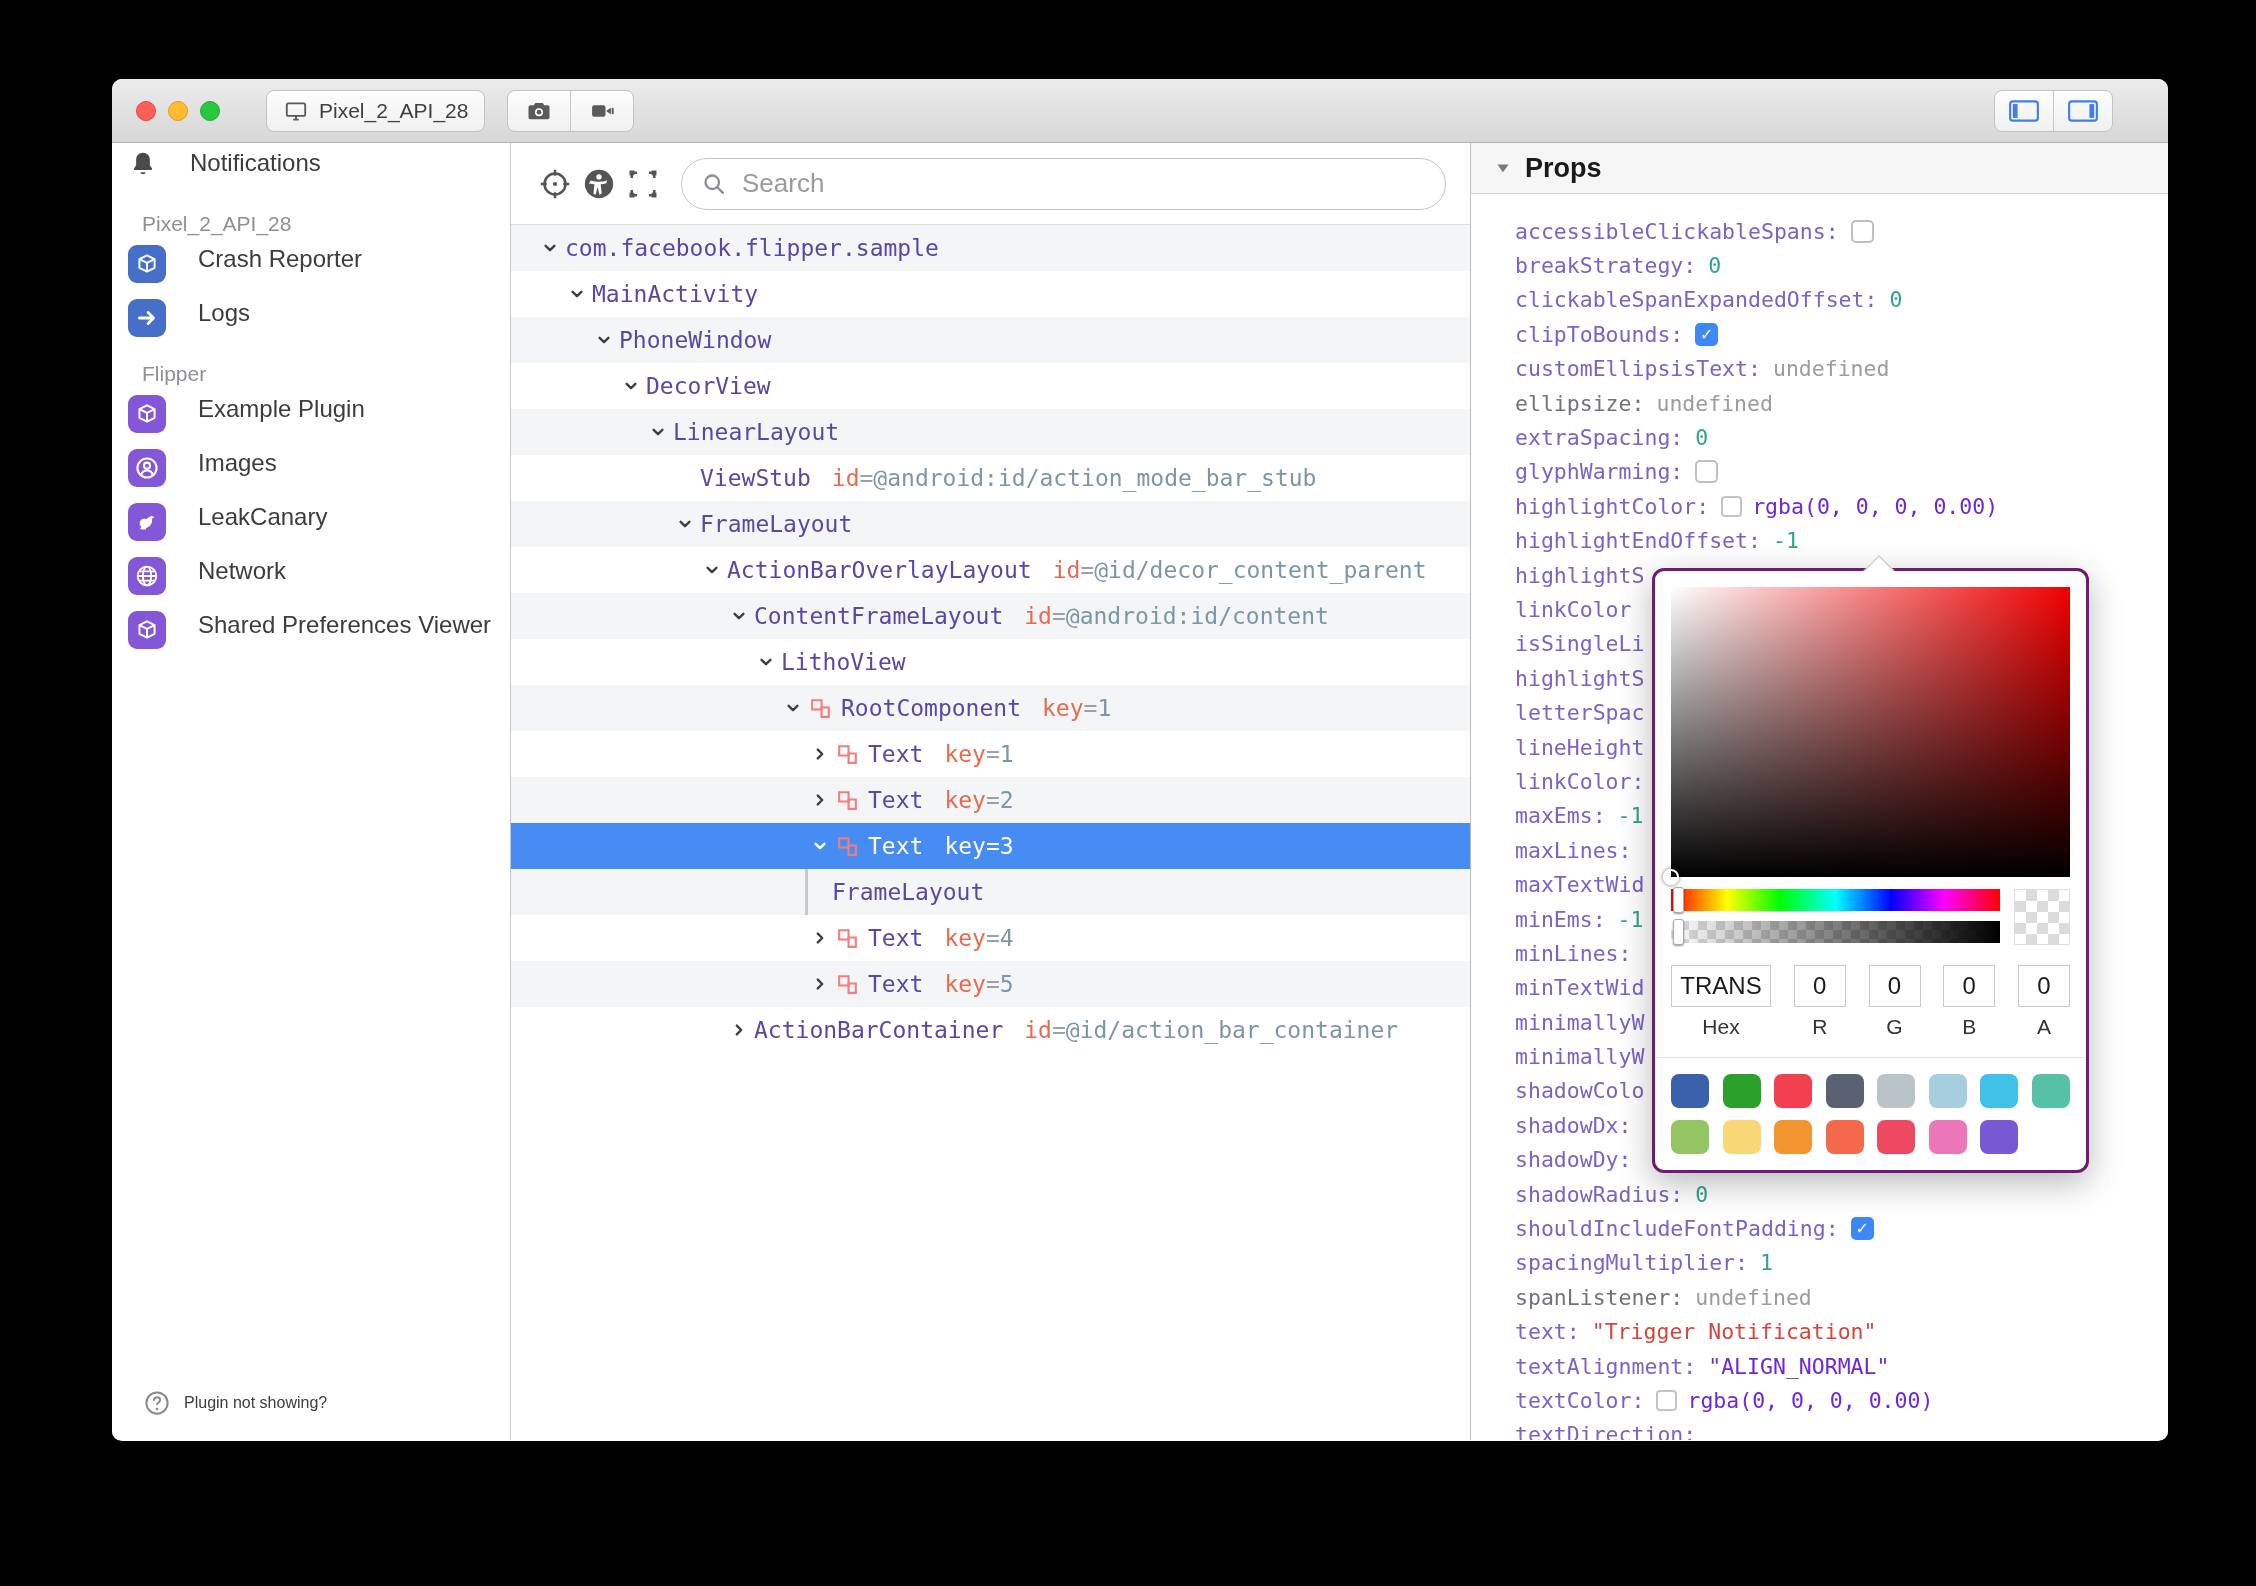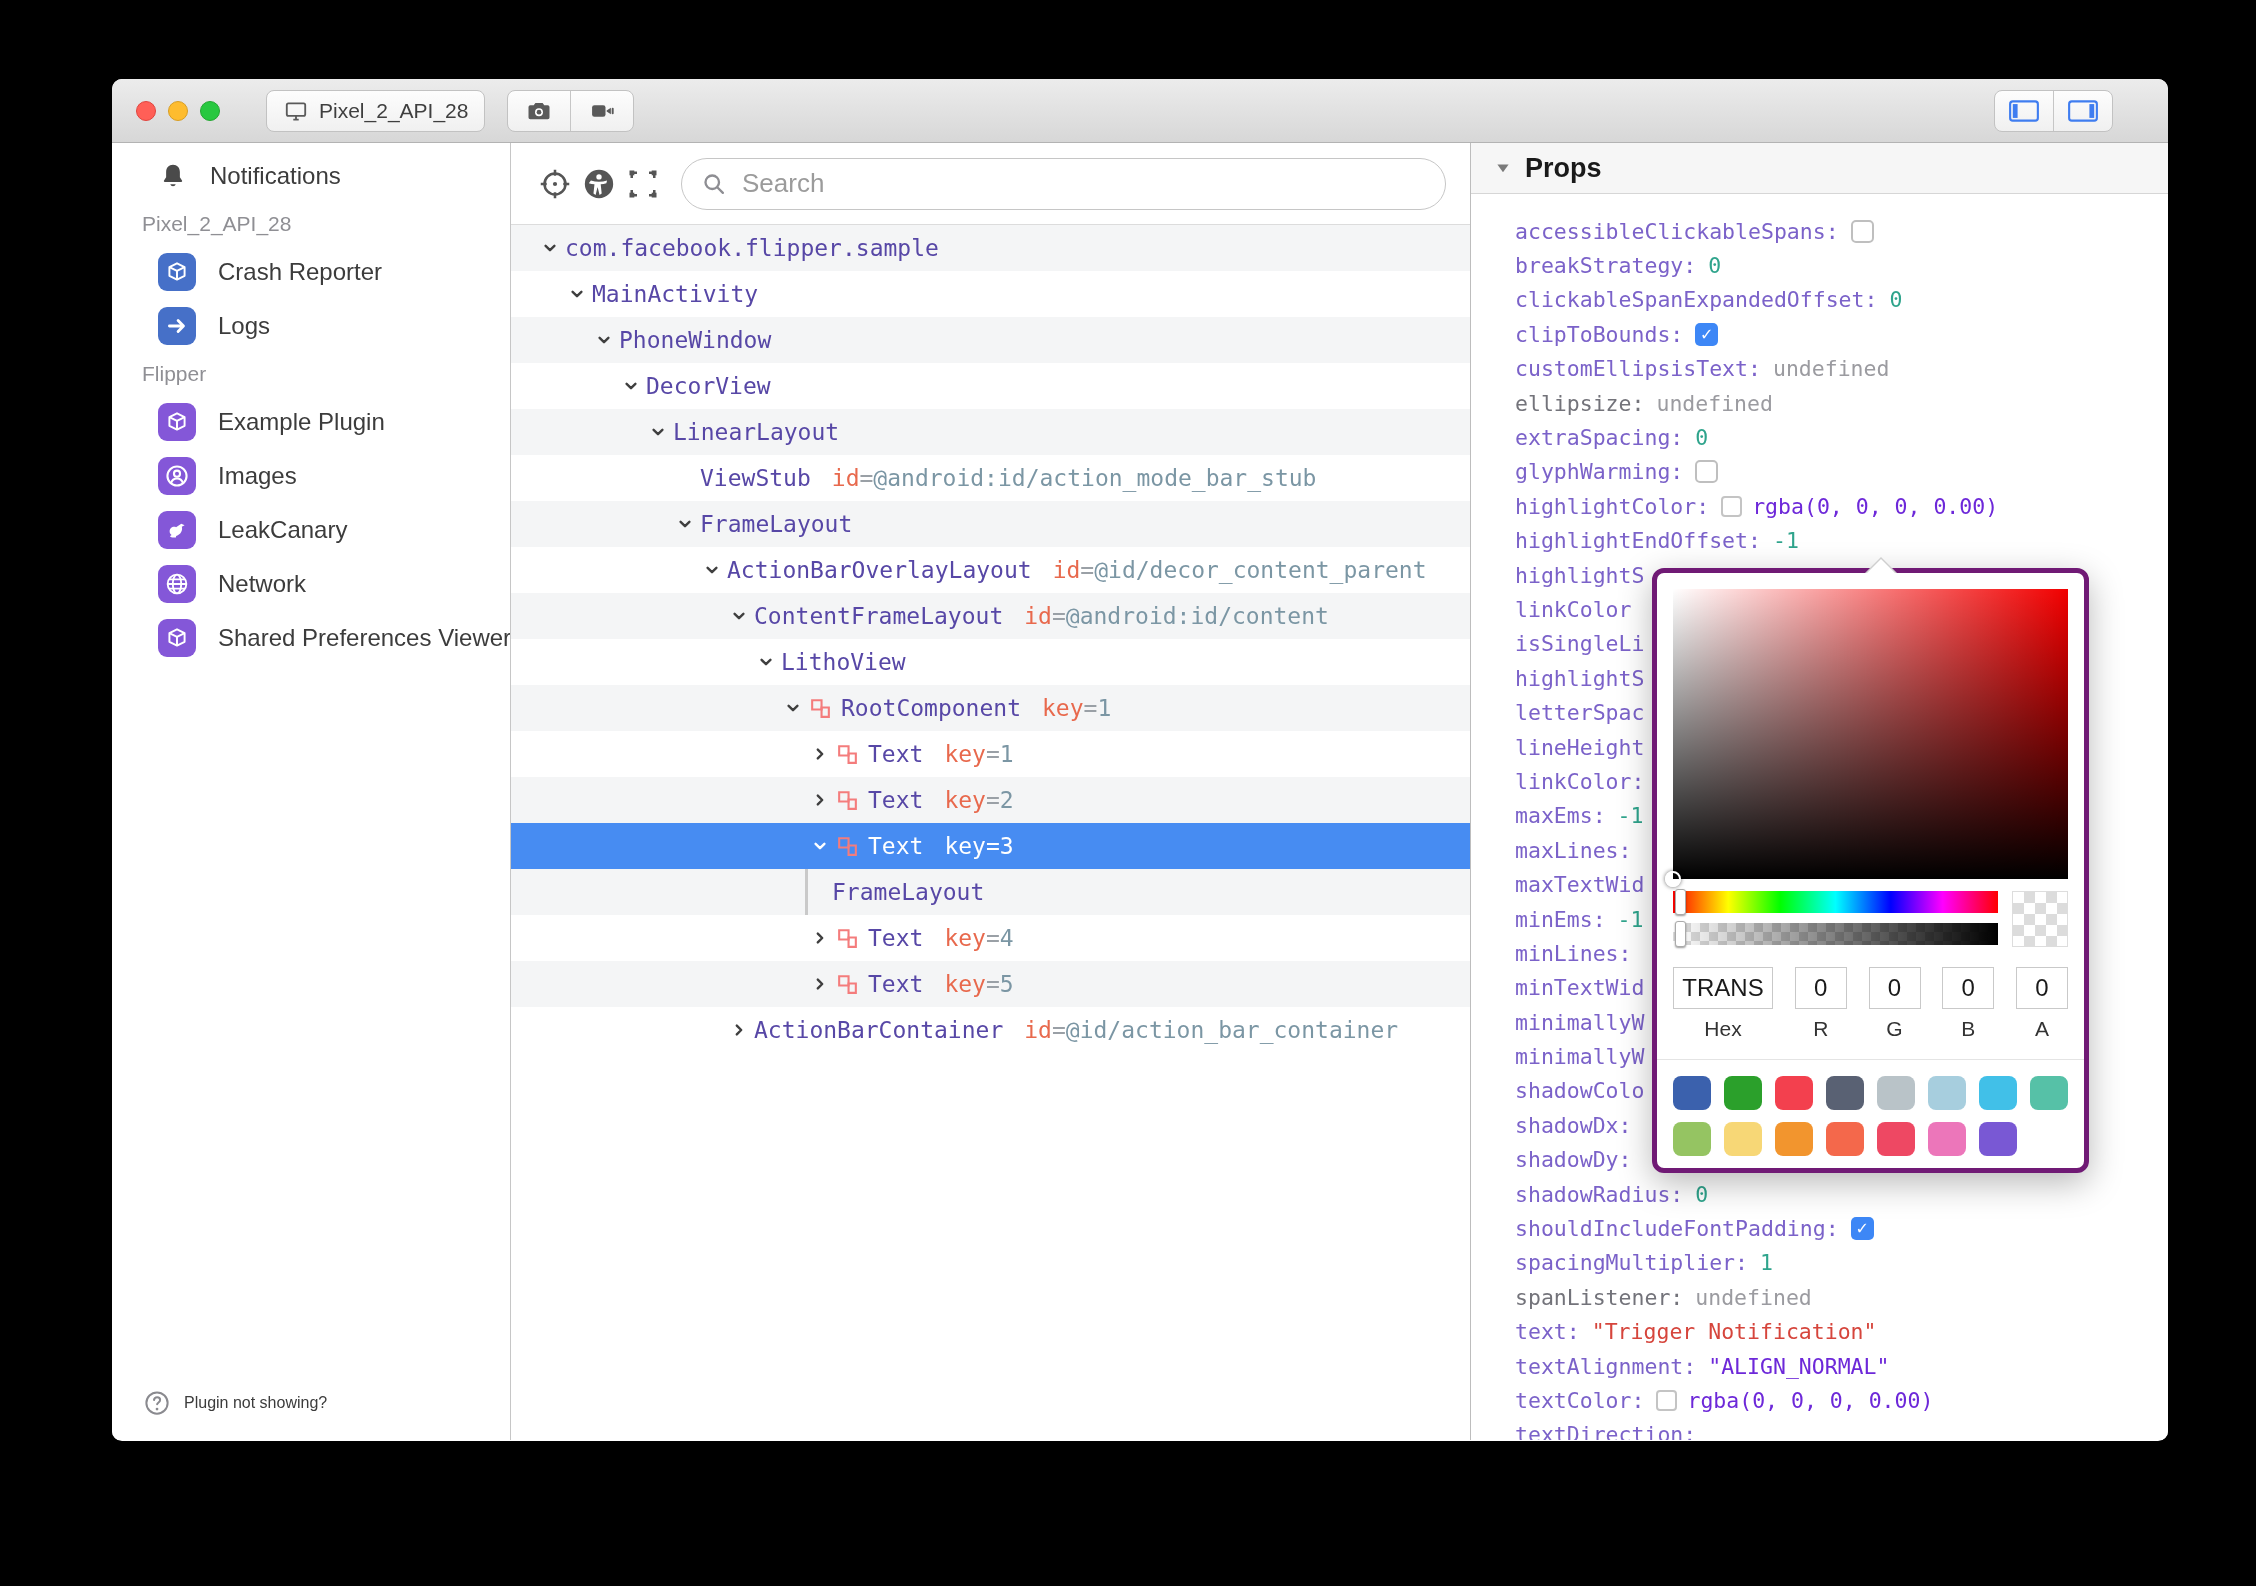--- a/index.html
+++ b/index.html
@@ -24,21 +24,21 @@
   .spacer{flex:1}
   .toggle-group{margin-right:55px}
   .toggle-cell{width:58px;height:40px;display:flex;align-items:center;justify-content:center}
   .toggle-cell + .toggle-cell{border-left:1px solid #c6c6c6}
   .icon{display:inline-flex;align-items:center;justify-content:center}
   .icon svg{display:block}
   
   .main{display:flex;height:1297px}
   .sidebar{width:399px;flex:none;background:#fff;border-right:1px solid #c6c6c6;
            box-sizing:border-box;position:relative;padding-top:6px;overflow:hidden}
-  .side-row,.side-item{height:54px;display:flex;align-items:center;padding-left:46px;gap:22px;
+  .side-row,.side-item{height:54px;display:flex;align-items:flex-start;padding-left:16px;gap:32px;
            font-size:24px;color:#3c3c3c;white-space:nowrap;overflow:hidden}
   .side-section{height:42px;display:flex;align-items:center;padding-left:30px;
            font-size:21px;color:#8f8f94}
   .tile{width:38px;height:38px;border-radius:9px;display:flex;align-items:center;
         justify-content:center;flex:none}
   .side-item.selected{background:#478cf2;color:#fff}
   .side-footer{position:absolute;left:30px;bottom:22px;display:flex;align-items:center;
         gap:12px;font-size:16px;color:#3c3c3c}
   
   .tree-panel{width:960px;flex:none;border-right:1px solid #bdbdbd;box-sizing:border-box;
@@ -76,21 +76,21 @@
   .pval{margin-left:12px}
   .num{color:#2fa48c}.undef{color:#9b9ba0}.sred{color:#d6453c}.sdark{color:#6d28d9}
   .cb{width:23px;height:23px;border-radius:5px;box-sizing:border-box;display:inline-flex;
       align-items:center;justify-content:center;margin-left:12px;flex:none}
   .cb.off{border:2px solid #bfbfbf;background:#fff}
   .cb.on{background:#3d87f6;color:#fff;font-size:16px;font-weight:bold;font-family:"DejaVu Sans",sans-serif}
   .colorbox{width:21px;height:21px;border:2px solid #c4c4c4;border-radius:4px;background:#fff;
       box-sizing:border-box;margin:0 10px 0 12px;flex:none}
   
   .popup{position:absolute;left:1540px;top:489px;width:437px;height:605px;background:#fff;
-      border:5px solid #701a75;border-radius:12px;box-shadow:0 10px 34px rgba(0,0,0,.28);
+      border:3px solid #701a75;border-radius:12px;box-shadow:0 10px 34px rgba(0,0,0,.28);
       box-sizing:border-box;padding:16px;z-index:50}
   .popup:before{content:"";position:absolute;top:-16px;left:208px;
       border:16px solid transparent;border-top:none;border-bottom:16px solid #cfcfcf}
   .popup:after{content:"";position:absolute;top:-14px;left:210px;
       border:14px solid transparent;border-top:none;border-bottom:14px solid #fff}
   .sat{position:relative;height:290px;background-color:#f20000;
       background-image:linear-gradient(to top,#000,rgba(0,0,0,0)),
                        linear-gradient(to right,#fff,rgba(255,255,255,0))}
   .sat-cursor{position:absolute;left:-8px;bottom:-8px;width:16px;height:16px;border-radius:50%;
       border:2px solid #fff;box-shadow:0 0 4px rgba(0,0,0,.6);box-sizing:border-box}

